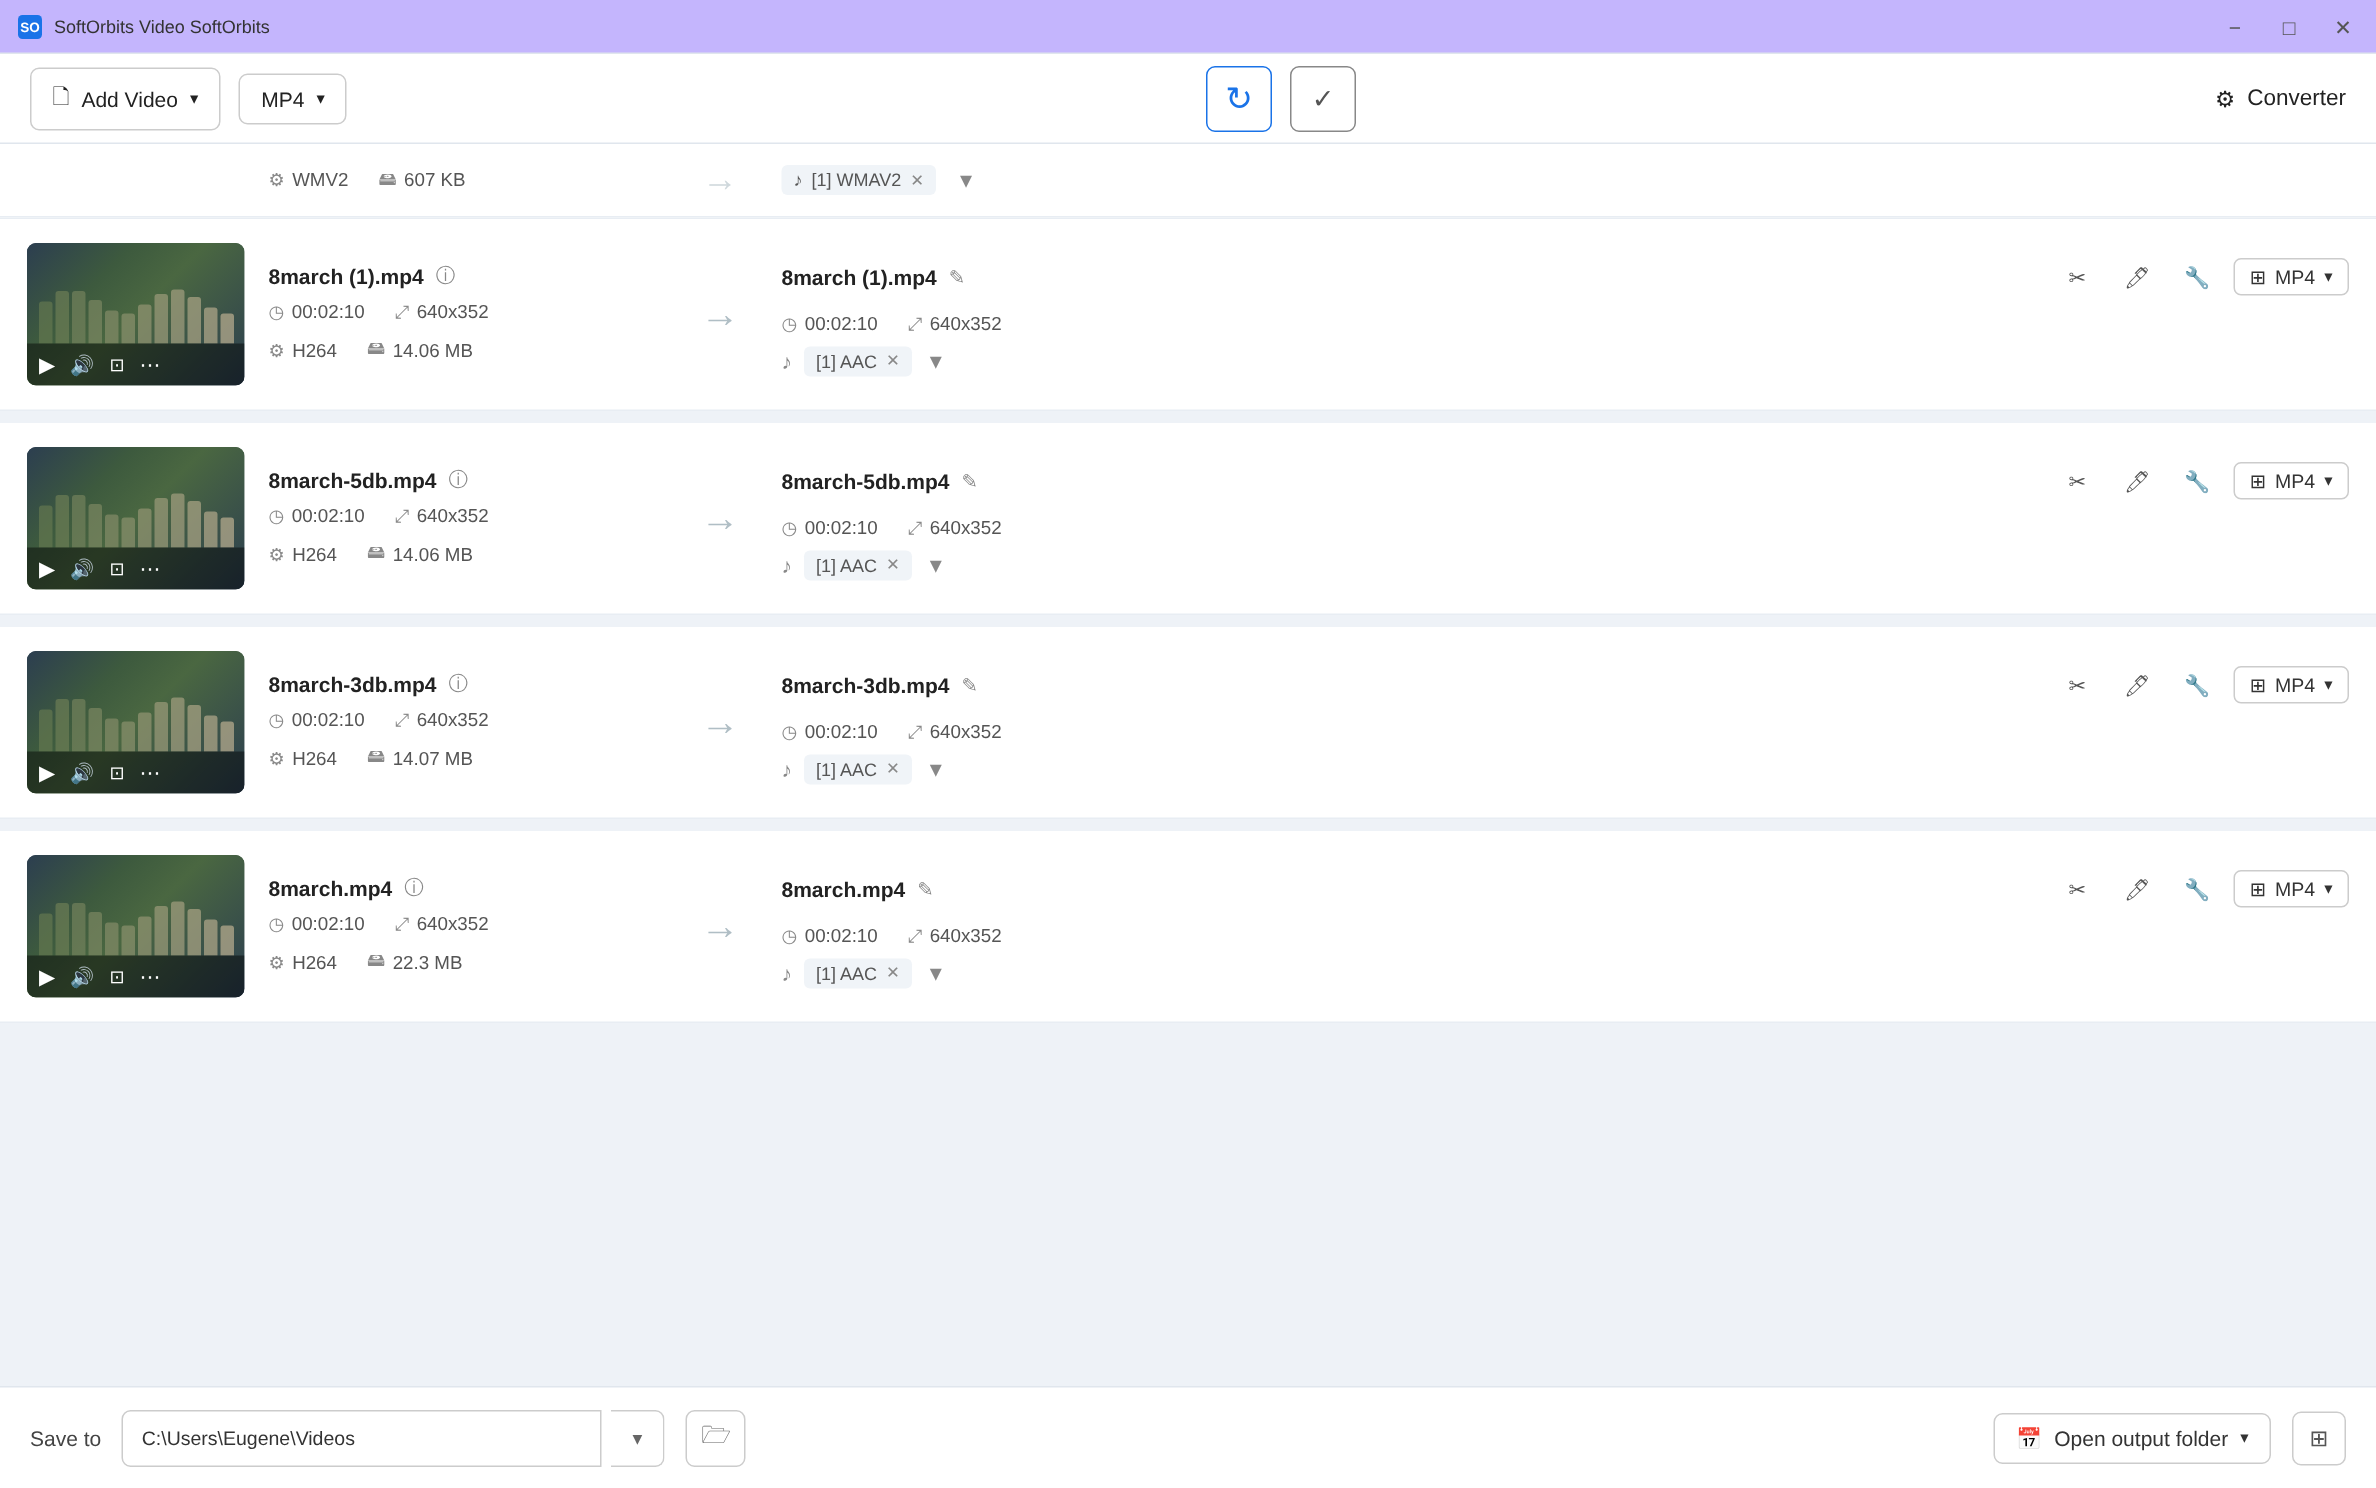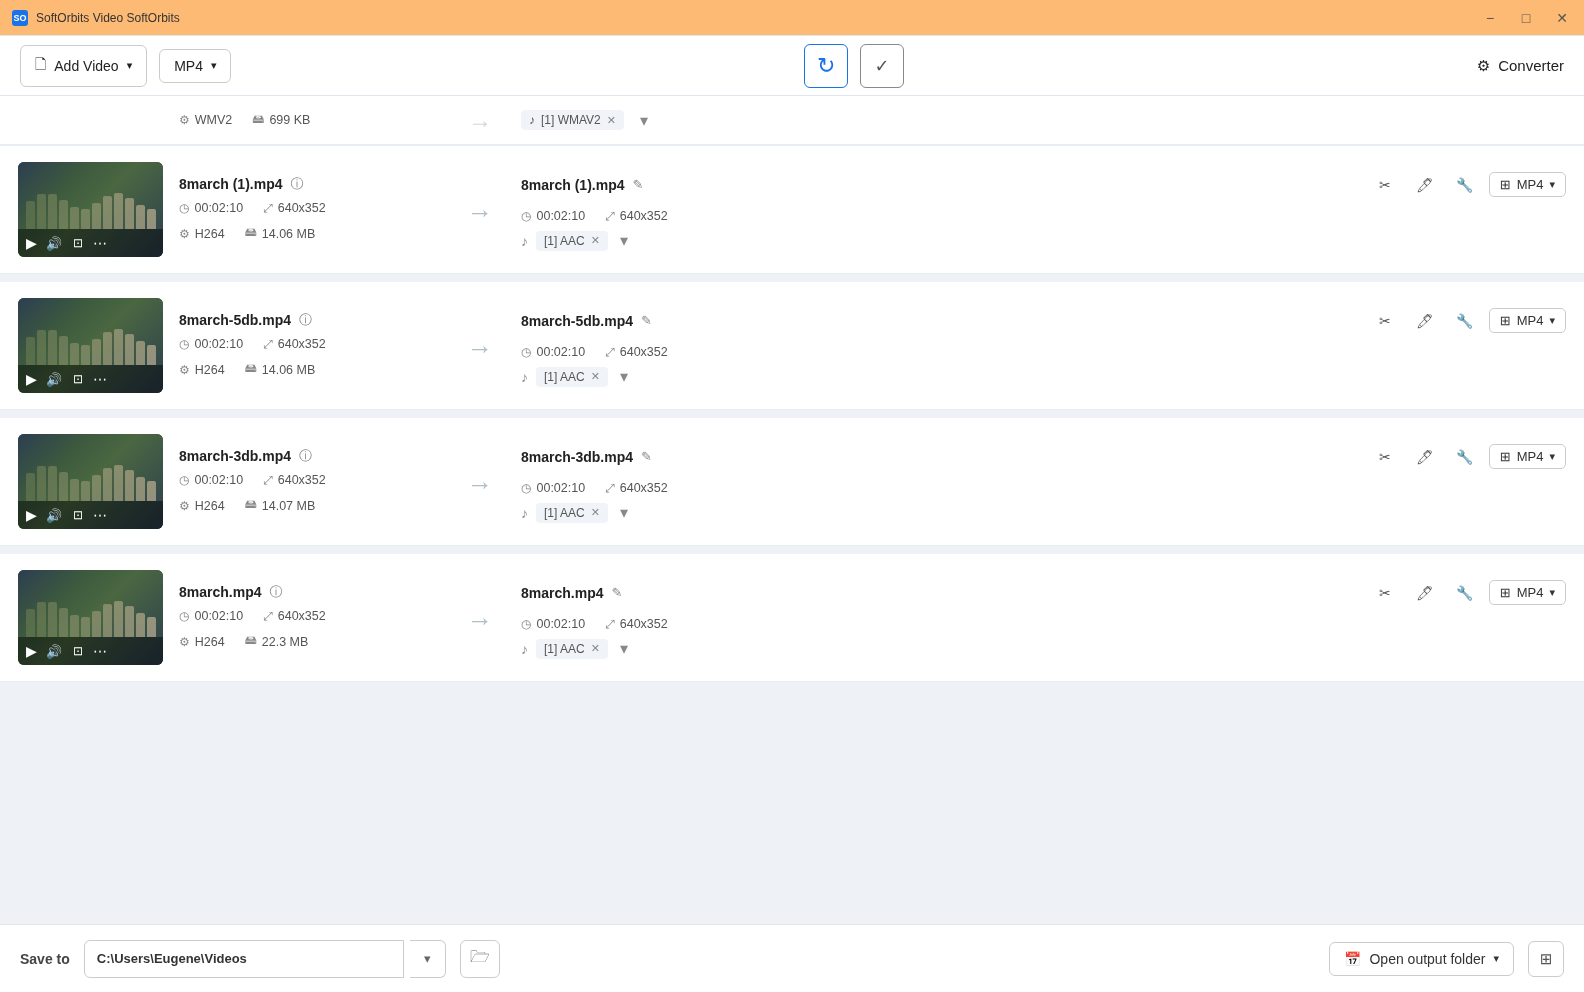--- a/index.html
+++ b/index.html
@@ -8,21 +8,21 @@
       background: #f0f4f8;
       width: 1584px;
       height: 992px;
       overflow: hidden;
       display: flex;
       flex-direction: column;
     }
 
     
     .title-bar {
-      background: #fdba74;
+      background: #c4b5fd;
       height: 36px;
       display: flex;
       align-items: center;
       padding: 16px 12px;
       border-bottom: 1px solid #e0e6ed;
       justify-content: space-between;
       flex-shrink: 0;
     }
     .title-bar-left {
       display: flex;
@@ -332,21 +332,21 @@
       border-top: 1px solid #e0e6ed;
       display: flex;
       align-items: center;
       padding: 0 20px;
       gap: 14px;
       flex-shrink: 0;
     }
     .save-to-label {
       font-size: 14px;
       color: #444;
-      font-weight: 700;
+      font-weight: 400;
       white-space: nowrap;
     }
     .save-path-input {
       flex: 0 0 320px;
       height: 38px;
       border: 1.5px solid #ccc;
       border-radius: 6px;
       padding: 0 12px;
       font-size: 13px;
       color: #333;
@@ -474,21 +474,21 @@
   <div class="file-row-partial">
     <div style="width:145px;flex-shrink:0;"></div>
     <div style="flex:0 0 260px; display:flex; flex-direction:column; gap:4px;">
       <div class="file-meta">
         <div class="meta-item">
           <span class="meta-icon">⚙</span>
           <span>WMV2</span>
         </div>
         <div class="meta-item">
           <span class="meta-icon">🖴</span>
-          <span>699 KB</span>
+          <span>607 KB</span>
         </div>
       </div>
     </div>
     <div class="arrow-col" style="color:#cfd8dc; font-size:24px;">→</div>
     <div style="flex:1; display:flex; align-items:center; gap:12px;">
       <div class="audio-tag">
         <span>♪</span>
         <span>[1] WMAV2</span>
         <span class="audio-tag-x">✕</span>
       </div>
@@ -888,21 +888,21 @@
           <span class="audio-dropdown">▾</span>
         </div>
       </div>
     </div>
     </div>
 
 </div>
 
 <div class="bottom-bar">
   <span class="save-to-label">Save to</span>
-  <input class="save-path-input" type="text" style="border-radius: 6px 0px 0px 6px; font-weight: bold;" value="C:\Users\Eugene\Videos">
+  <input class="save-path-input" type="text" style="border-radius: 6px 0px 0px 6px;" value="C:\Users\Eugene\Videos">
   <div class="save-path-dropdown">
     <span>▾</span>
   </div>
   <div class="folder-btn">
     <span>🗁</span>
   </div>
   <div class="bottom-spacer"></div>
   <button class="open-output-btn">
     <span>📅</span>
     <span>Open output folder</span>

